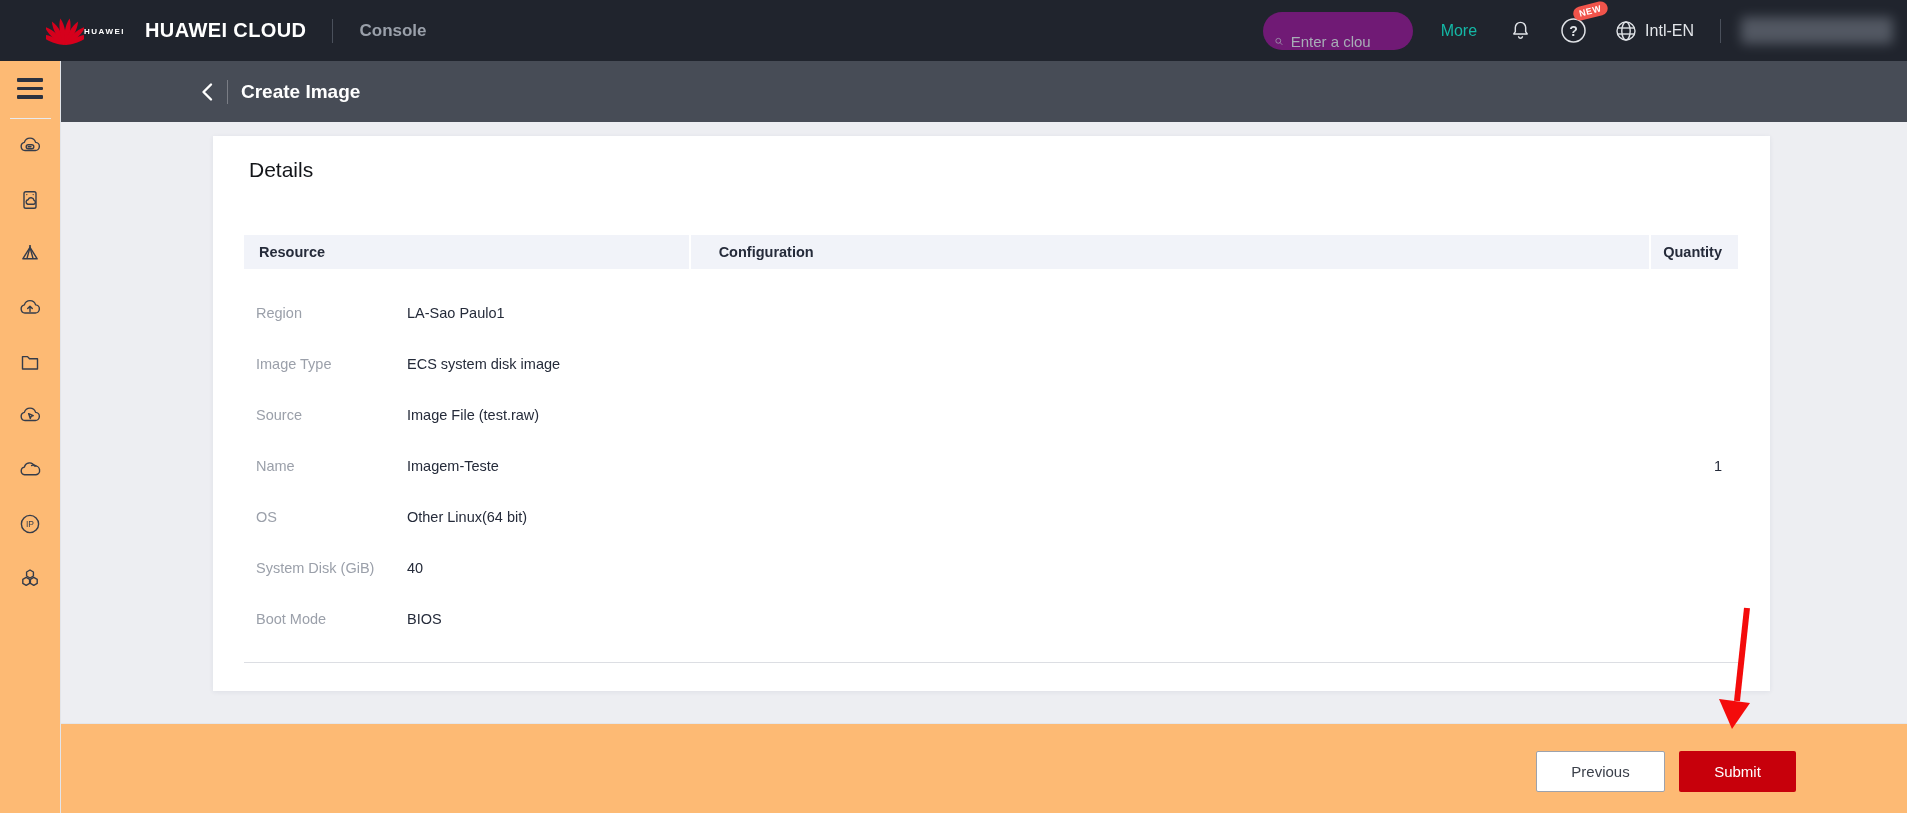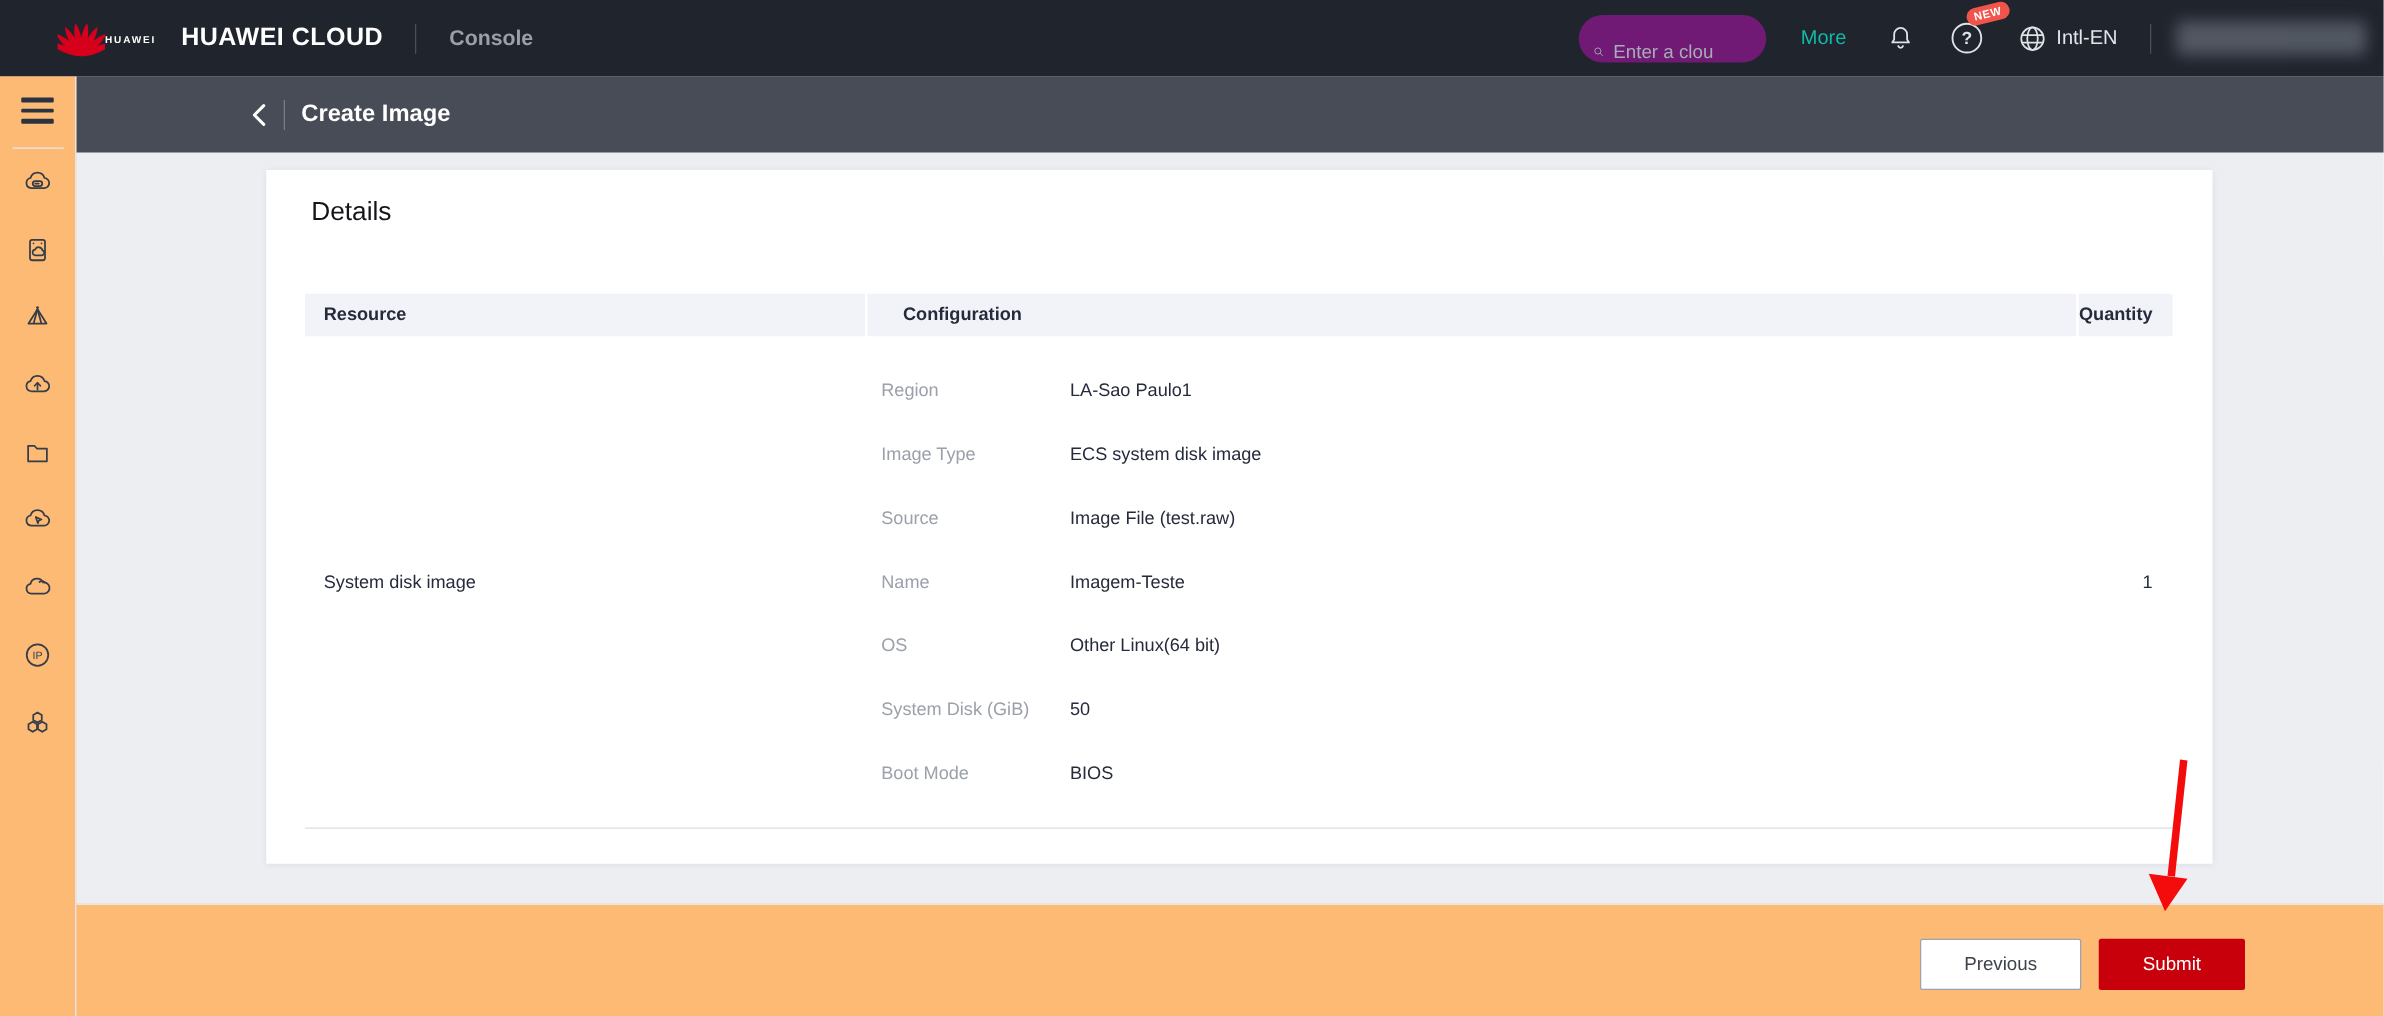--- a/index.html
+++ b/index.html
@@ -68,21 +68,21 @@
   .card {
     position:absolute; left:213px; top:136px; width:1557px; height:555px;
     background:#fff; box-shadow:0 1px 5px rgba(30,40,80,.07); z-index:2;
   }
   .card-title { position:absolute; left:36px; top:22px; font-size:21px; color:#131519; }
   .rtable { position:absolute; left:31px; top:99px; width:1494px; }
   .thead { display:flex; height:34px; font-size:14.5px; font-weight:bold; color:#252b3a; }
   .th { background:#f1f3f9; display:flex; align-items:center; }
   .th-resource { width:449px; padding-left:15px; }
   .th-config   { width:968px; padding-left:28px; margin-left:2px; }
-  .th-quantity { flex:1; justify-content:flex-end; padding-right:16px; margin-left:2px; }
+  .th-quantity { flex:1; justify-content:flex-end; padding-right:16px; margin-left:2px;padding-left:12px; }
   .tbody-row { display:flex; height:394px; border-bottom:1px solid #dcdee3; font-size:14.5px; }
   .td-resource { width:449px; padding-left:15px; display:flex; align-items:center; }
   .td-config { width:895px; padding-left:12px; display:flex; flex-direction:column; justify-content:center; }
   .config-row { display:flex; height:51px; align-items:center; }
   .config-label { width:151px; color:#9ba0aa; }
   .config-value { color:#252b3a; }
   .td-quantity { flex:1; display:flex; align-items:center; justify-content:flex-end; padding-right:16px; }
   
   .footer {
     position:absolute; left:61px; right:0; bottom:0; height:90px;
@@ -252,21 +252,20 @@
   <div class="card-title">Details</div>
 
   <div class="rtable">
     <div class="thead">
       <div class="th th-resource">Resource</div>
       <div class="th th-config">Configuration</div>
       <div class="th th-quantity">Quantity</div>
     </div>
 
     <div class="tbody-row">
-      <div class="td-resource">System disk image</div>
 
       <div class="td-config">
         <div class="config-row">
           <span class="config-label">Region</span>
           <span class="config-value">LA-Sao Paulo1</span>
         </div>
         <div class="config-row">
           <span class="config-label">Image Type</span>
           <span class="config-value">ECS system disk image</span>
         </div>
@@ -277,21 +276,21 @@
         <div class="config-row">
           <span class="config-label">Name</span>
           <span class="config-value">Imagem-Teste</span>
         </div>
         <div class="config-row">
           <span class="config-label">OS</span>
           <span class="config-value">Other Linux(64 bit)</span>
         </div>
         <div class="config-row">
           <span class="config-label">System Disk (GiB)</span>
-          <span class="config-value">50</span>
+          <span class="config-value">40</span>
         </div>
         <div class="config-row">
           <span class="config-label">Boot Mode</span>
           <span class="config-value">BIOS</span>
         </div>
       </div>
 
       <div class="td-quantity">1</div>
     </div>
   </div>

